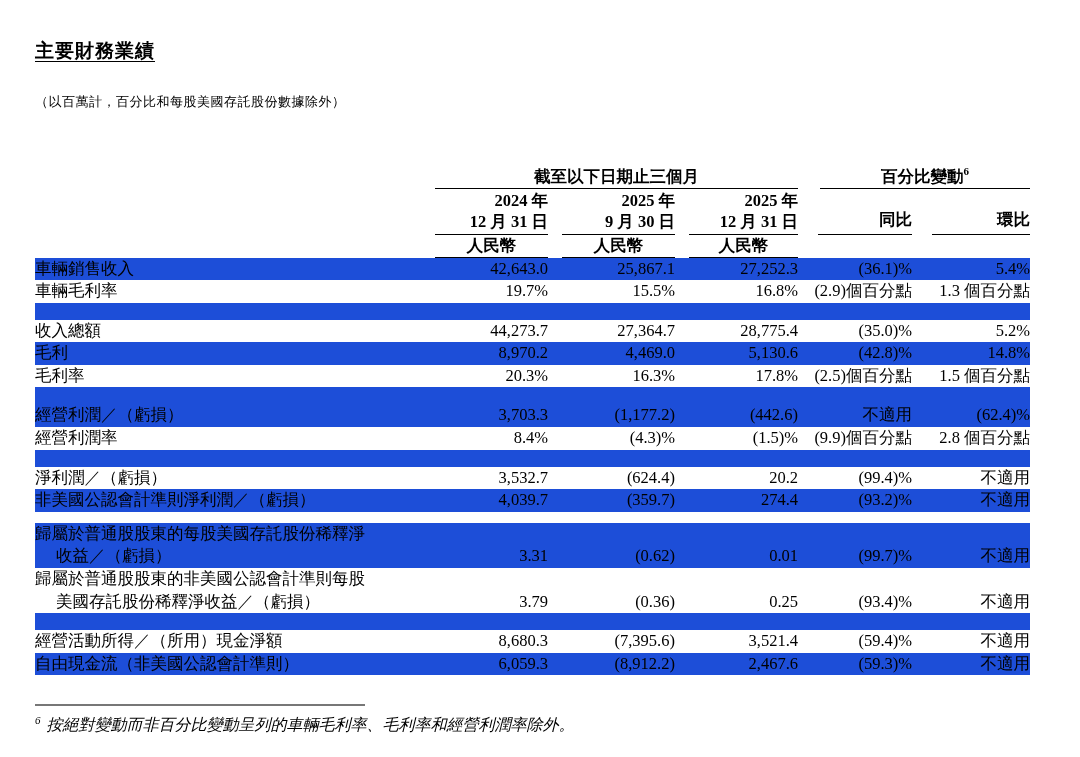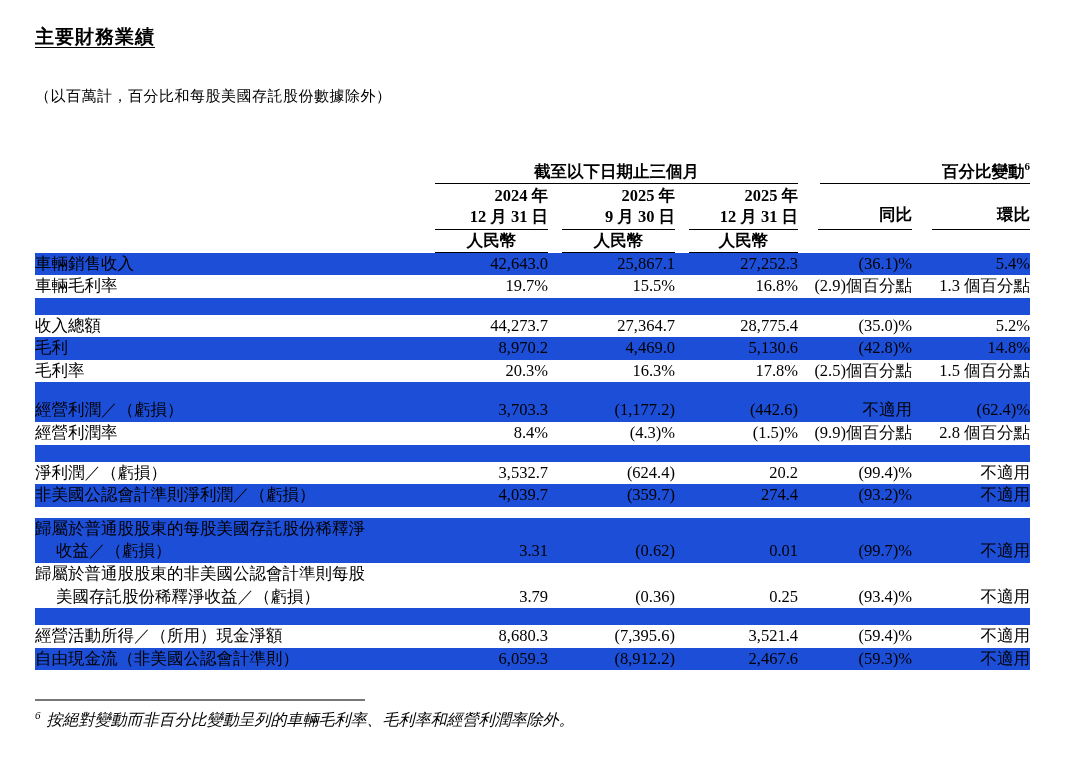--- a/index.html
+++ b/index.html
@@ -9,33 +9,33 @@
     width: 1080px;
     height: 757px;
     overflow: hidden;
     font-family: "Liberation Serif", "DejaVu Serif", serif;
     color: #000;
   }
   .page {
     box-sizing: border-box;
     width: 998px;
     height: 757px;
-    padding: 24px 50px 0 35px;
+    padding: 38px 50px 0 35px;
   }
   .doc-title {
     font-size: 19px;
     font-weight: bold;
     text-decoration: underline;
     text-underline-offset: 4px;
     margin: 0;
     letter-spacing: 1px;
   }
   .doc-subtitle {
-    margin-top: 37px;
-    font-size: 15px;
+    margin-top: 29px;
+    font-size: 13px;
     letter-spacing: 0.5px;
   }
   
   .fintable {
     margin-top: 20px;
     width: 995px;
     font-size: 16.5px;
   }
   .trow {
     display: grid;
@@ -55,21 +55,21 @@
     display: block;
     text-align: center;
     font-weight: bold;
     line-height: 21px;
     border-bottom: 1.5px solid #000;
     padding-bottom: 1px;
     margin-top: 30px;
   }
   .hgroup .period { grid-column: 2 / span 3; }
   .hgroup .change { grid-column: 5 / span 2; }
-  .hgroup .change .grouptext { margin-left: 22px; text-align: right; }
+  .hgroup .change .grouptext { margin-left: 22px; }
   .grouptext sup { font-size: 11px; font-weight: bold; }
   .colhead {
     text-align: right;
     font-weight: bold;
     line-height: 21px;
     border-bottom: 1.5px solid #000;
     padding: 1px 0 2px 0;
     margin-left: 14px;
     white-space: nowrap;
   }

